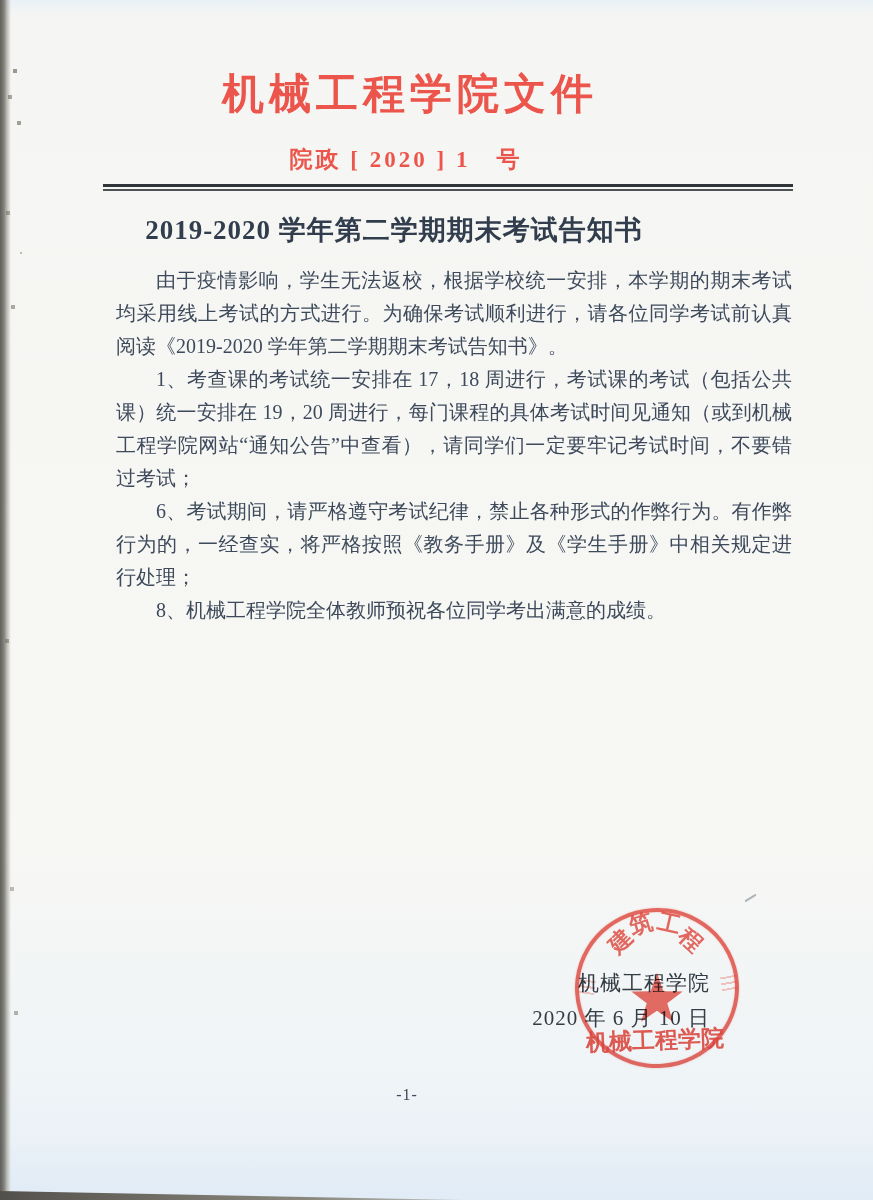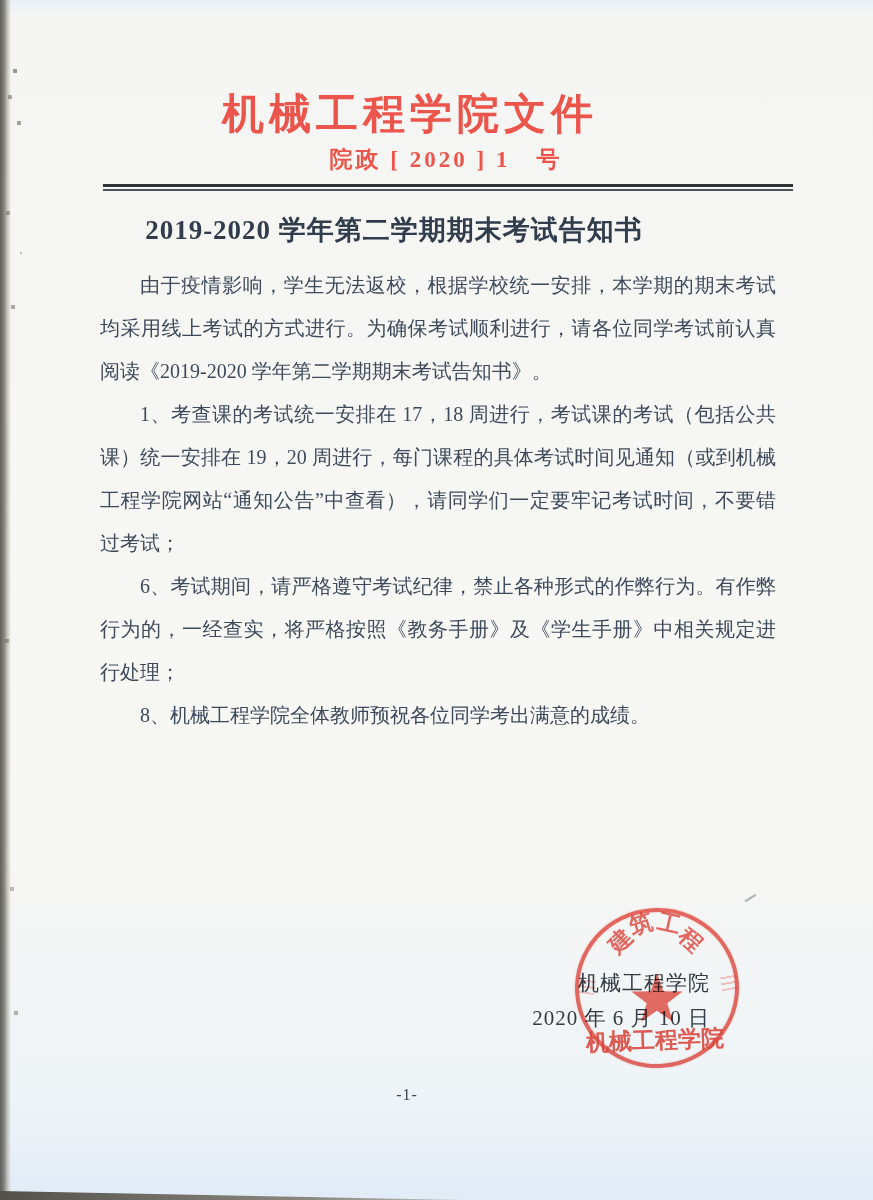--- a/index.html
+++ b/index.html
@@ -38,39 +38,39 @@
       11px 888px 0 1px rgba(82,74,58,.35),
       15px 1012px 0 1px rgba(82,74,58,.4);
   }
   .pencil-mark{
     position:absolute;left:744px;top:897px;width:13px;height:2px;z-index:2;
     background:#9aa3ab;transform:rotate(-32deg);border-radius:1px;opacity:.8;
   }
   
   .org-title{
     position:absolute;top:66px;left:0;width:820px;text-align:center;z-index:2;
-    font-size:42px;font-weight:bold;letter-spacing:5px;color:#ec554b;margin-top:20px;
+    font-size:42px;font-weight:bold;letter-spacing:5px;color:#ec554b;
   }
   .doc-num{
-    position:absolute;top:144px;left:8px;width:810px;text-align:center;z-index:2;
-    font-size:23px;font-weight:bold;letter-spacing:3px;color:#ec554b;padding-left:33px;
+    position:absolute;top:144px;left:1px;width:810px;text-align:center;z-index:2;
+    font-size:23px;font-weight:bold;letter-spacing:3px;color:#ec554b;
   }
   .rule{
     position:absolute;top:184px;left:103px;width:690px;z-index:2;
   }
   .rule .r1{height:3px;background:#2e3437;}
   .rule .r2{height:2px;background:#4c5256;margin-top:2px;}
   
   .doc-title{
     position:absolute;top:208px;left:0;width:780px;margin:4px;text-align:center;z-index:2;
     font-size:27px;font-weight:bold;letter-spacing:1px;color:#313d4c;
   }
   .body-text{
-    position:absolute;top:264px;left:100px;width:676px;z-index:2;
-    font-size:20px;line-height:43px;color:#3e4a5b;text-align:justify;
+    position:absolute;top:264px;left:116px;width:676px;z-index:2;
+    font-size:20px;line-height:33px;color:#3e4a5b;text-align:justify;
   }
   .body-text p{margin:0;text-indent:2em;}
   
   .signature{
     position:absolute;top:966px;right:163px;z-index:2;text-align:right;
     font-size:21px;line-height:35px;color:#333b44;letter-spacing:1px;
   }
   .page-num{
     position:absolute;top:1086px;left:377px;width:60px;text-align:center;z-index:2;
     font-size:16px;color:#3e4a5b;letter-spacing:1px;

